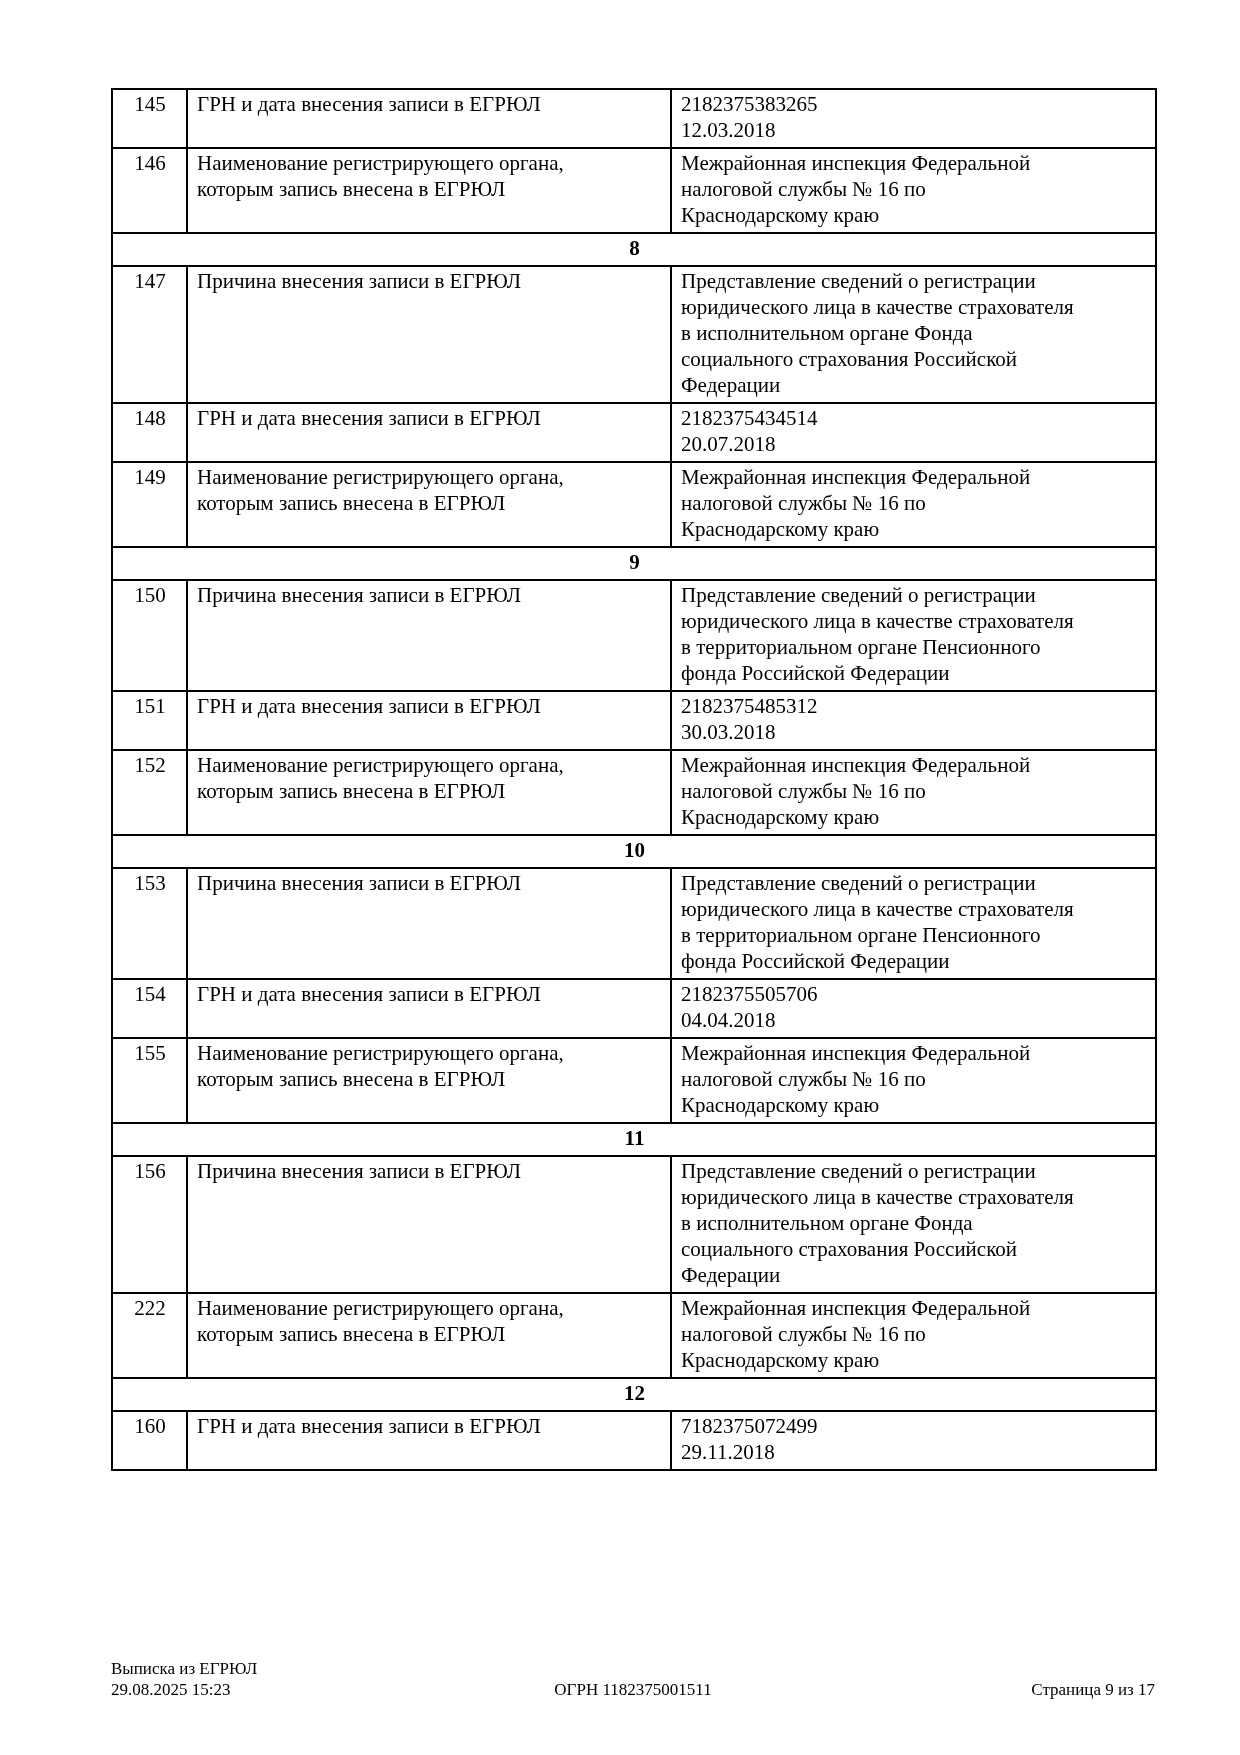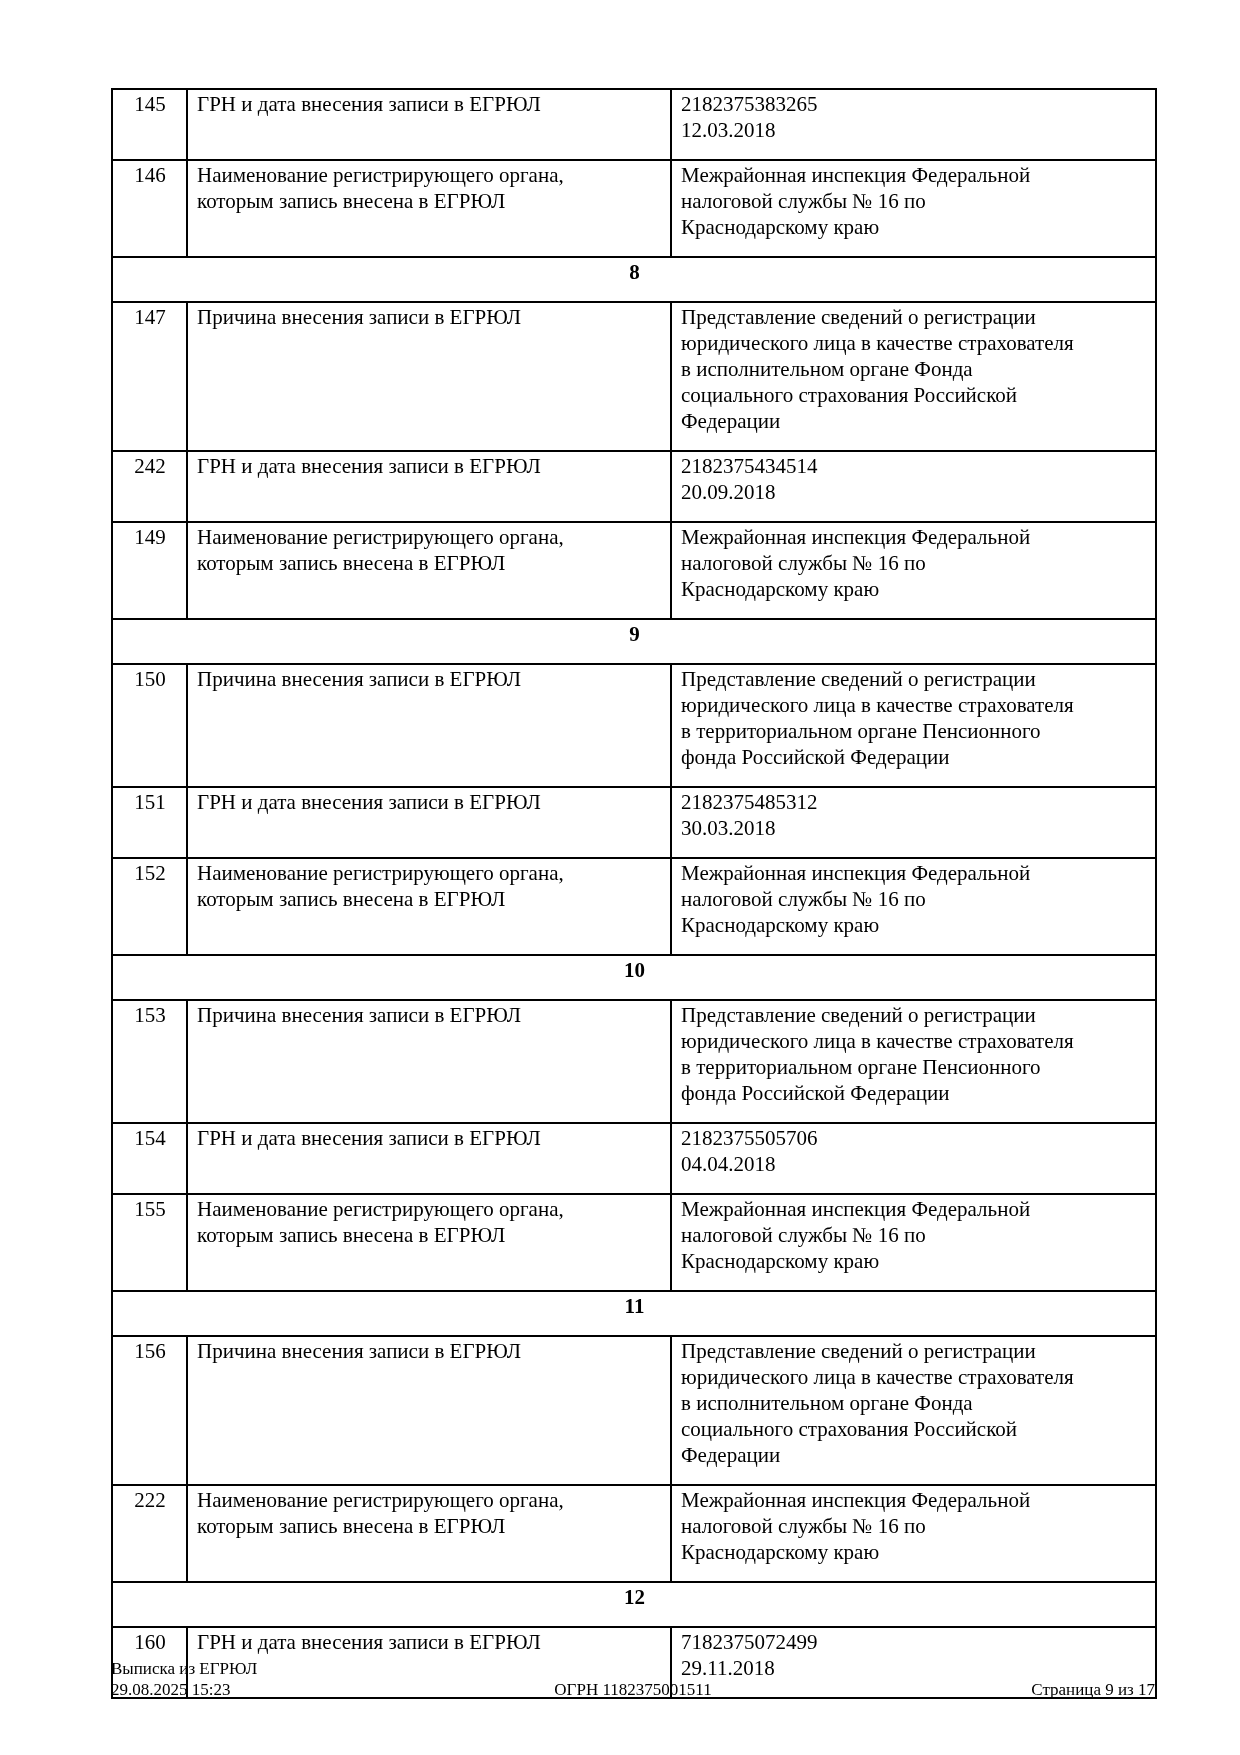--- a/index.html
+++ b/index.html
@@ -22,21 +22,21 @@
     top: 88px;
     width: 1044px;
     border-collapse: collapse;
     table-layout: fixed;
   }
   table.egrul td {
     border: 2px solid #000000;
     vertical-align: top;
     font-size: 21px;
     line-height: 26px;
-    padding: 1px 8px 16px 9px;
+    padding: 1px 8px 4px 9px;
     white-space: pre-line;
     overflow: hidden;
   }
   td.row-number-cell {
     text-align: center;
     padding-left: 2px;
     padding-right: 2px;
   }
   td.section-cell {
     text-align: center;
@@ -90,24 +90,24 @@
         <tr>
           <td class="row-number-cell">147</td>
           <td class="row-label-cell">Причина внесения записи в ЕГРЮЛ</td>
           <td class="row-value-cell">Представление сведений о регистрации
 юридического лица в качестве страхователя
 в исполнительном органе Фонда
 социального страхования Российской
 Федерации</td>
         </tr>
         <tr>
-          <td class="row-number-cell">242</td>
+          <td class="row-number-cell">148</td>
           <td class="row-label-cell">ГРН и дата внесения записи в ЕГРЮЛ</td>
           <td class="row-value-cell">2182375434514
-20.09.2018</td>
+20.07.2018</td>
         </tr>
         <tr>
           <td class="row-number-cell">149</td>
           <td class="row-label-cell">Наименование регистрирующего органа,
 которым запись внесена в ЕГРЮЛ</td>
           <td class="row-value-cell">Межрайонная инспекция Федеральной
 налоговой службы № 16 по
 Краснодарскому краю</td>
         </tr>
         <tr>

